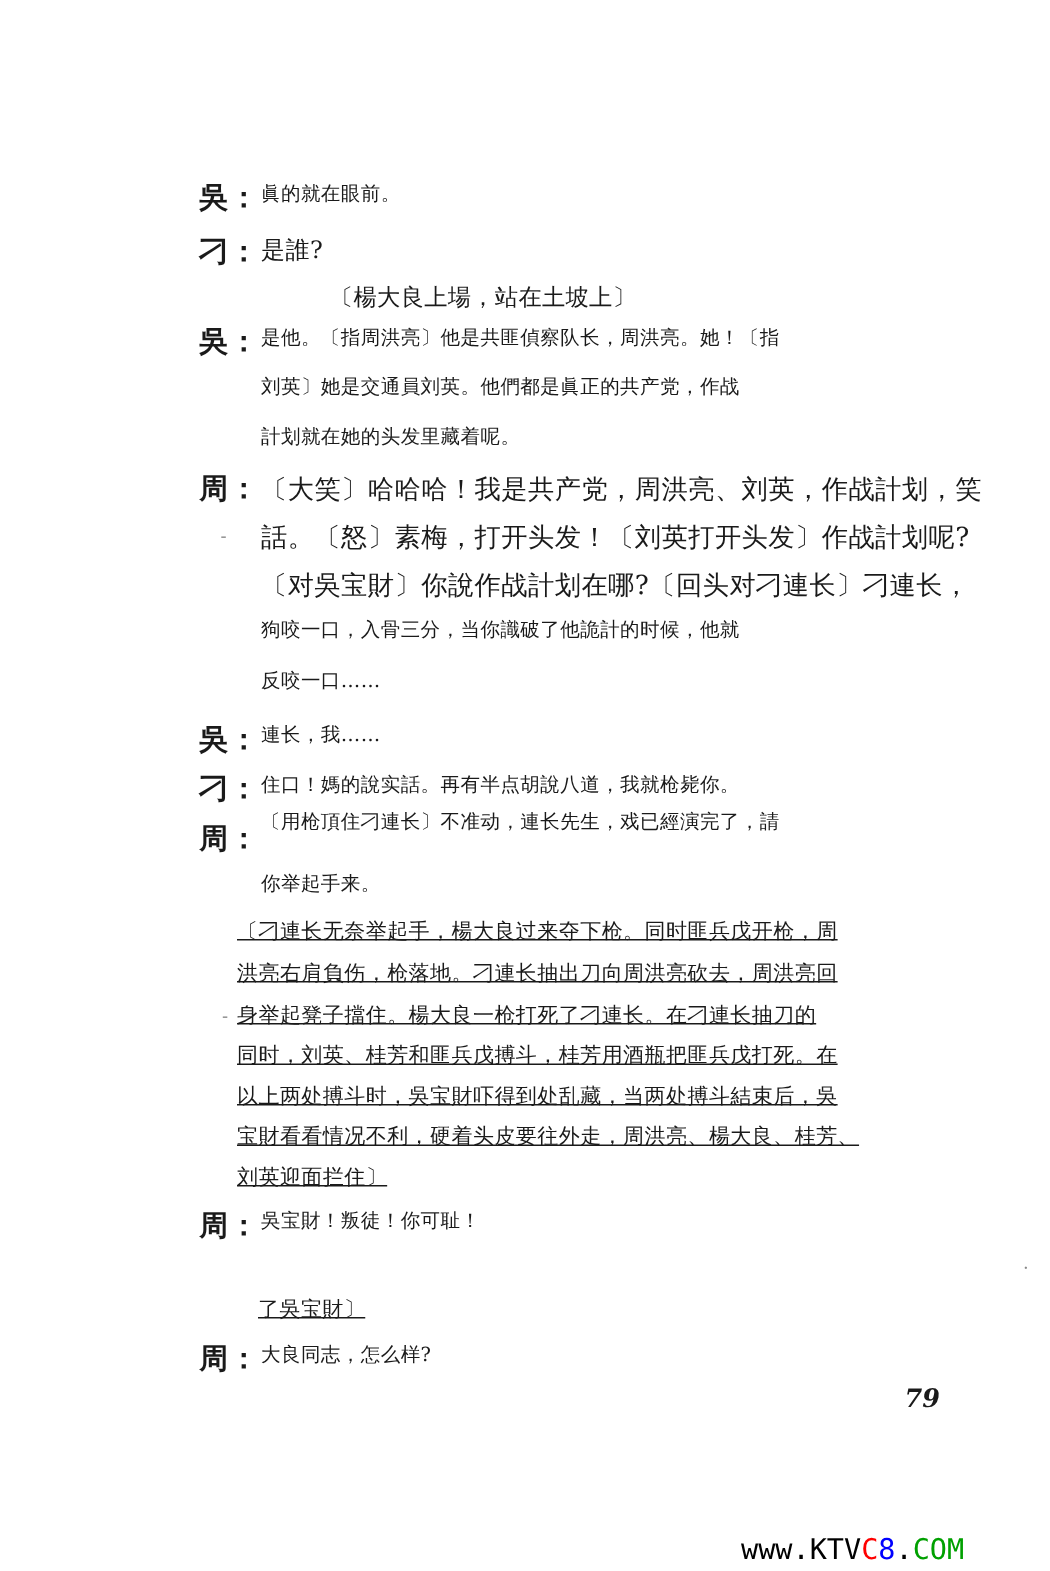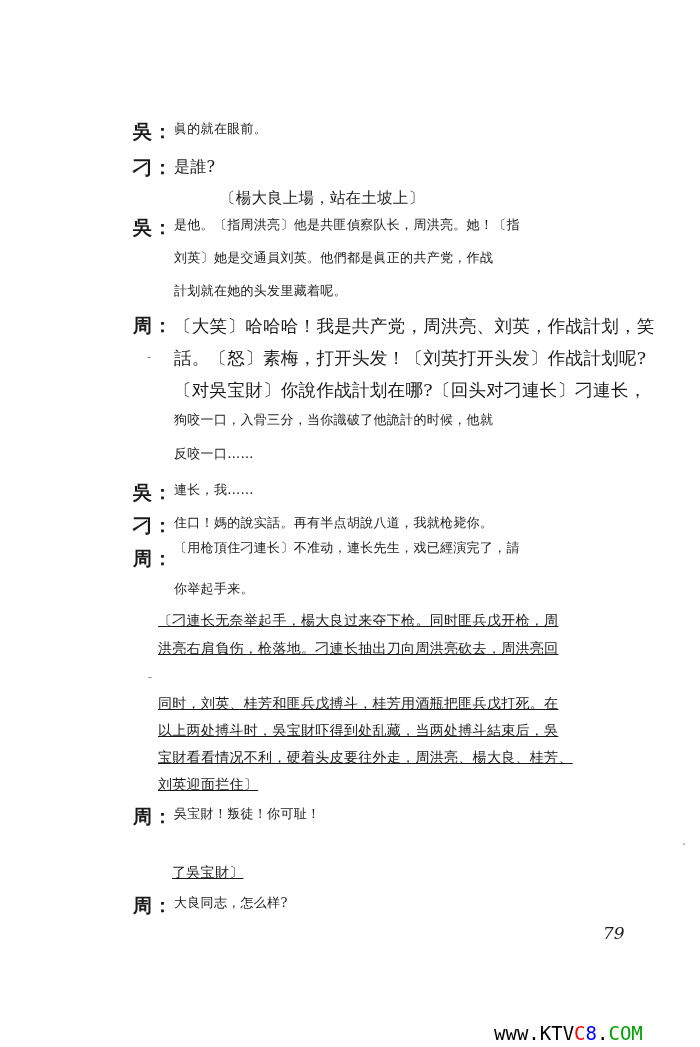--- a/index.html
+++ b/index.html
@@ -8,21 +8,21 @@
     position: relative; overflow: hidden;
     font-family: "DejaVu Serif", "Liberation Serif", serif;
     color: #1a1a1a;
   }
   .page { position: absolute; left: 0; top: 0; width: 700px; height: 1047px; }
   .line { position: absolute; white-space: nowrap; }
   .speaker { position: absolute; left: 133px; font-size: 19px; font-weight: bold; letter-spacing: 1px; }
   .dlg { position: absolute; left: 174px; font-size: 13px; letter-spacing: 0.3px; }
   .stage { position: absolute; left: 174px; font-size: 15.5px; letter-spacing: 0.2px; margin-left: 46px; }
   .stage-block { position: absolute; left: 158px; font-size: 14px; letter-spacing: 0.3px; text-decoration: underline; }
-  .pageno { position: absolute; left: 603px; top: 923px; font-size: 17px; font-style: italic; font-weight: normal; text-align: right; }
+  .pageno { position: absolute; left: 603px; top: 923px; font-size: 17px; font-style: italic; font-weight: bold; text-align: right; }
   .wm { position: absolute; left: 494px; top: 1022px; font-family: "DejaVu Sans Mono", monospace; font-size: 19px; letter-spacing: 0px; }
   .mark { position: absolute; color: #888; font-size: 12px; }
 </style>
 </head>
 <body>
 
 <div class="page">
 
   <span class="speaker" style="top:119px">吳：</span>
   <span class="dlg line" style="top:120px">眞的就在眼前。</span>
@@ -51,20 +51,21 @@
   <span class="speaker" style="top:513px">刁：</span>
   <span class="dlg line" style="top:514px">住口！媽的說实話。再有半点胡說八道，我就枪毙你。</span>
 
   <span class="speaker" style="top:546px">周：</span>
   <span class="dlg line" style="top:539px;font-size:13px">〔用枪頂住刁連长〕不准动，連长先生，戏已經演完了，請</span>
   <span class="dlg line" style="top:580px">你举起手来。</span>
 
   <span class="stage-block line" style="top:612px">〔刁連长无奈举起手，楊大良过来夺下枪。同时匪兵戊开枪，周</span>
   <span class="stage-block line" style="top:640px">洪亮右肩負伤，枪落地。刁連长抽出刀向周洪亮砍去，周洪亮回</span>
   <span class="mark" style="left:148px;top:670px">-</span>
+  <span class="stage-block line" style="top:668px">身举起凳子擋住。楊大良一枪打死了刁連长。在刁連长抽刀的</span>
   <span class="stage-block line" style="top:695px">同时，刘英、桂芳和匪兵戊搏斗，桂芳用酒瓶把匪兵戊打死。在</span>
   <span class="stage-block line" style="top:722px">以上两处搏斗时，吳宝財吓得到处乱藏，当两处搏斗結束后，吳</span>
   <span class="stage-block line" style="top:749px">宝財看看情况不利，硬着头皮要往外走，周洪亮、楊大良、桂芳、</span>
   <span class="stage-block line" style="top:776px">刘英迎面拦住〕</span>
 
   <span class="speaker" style="top:804px">周：</span>
   <span class="dlg line" style="top:805px">吳宝財！叛徒！你可耻！</span>
   <span class="mark" style="left:682px;top:838px">·</span>
   <span class="stage-block line" style="top:864px;left:172px">了吳宝財〕</span>
 

